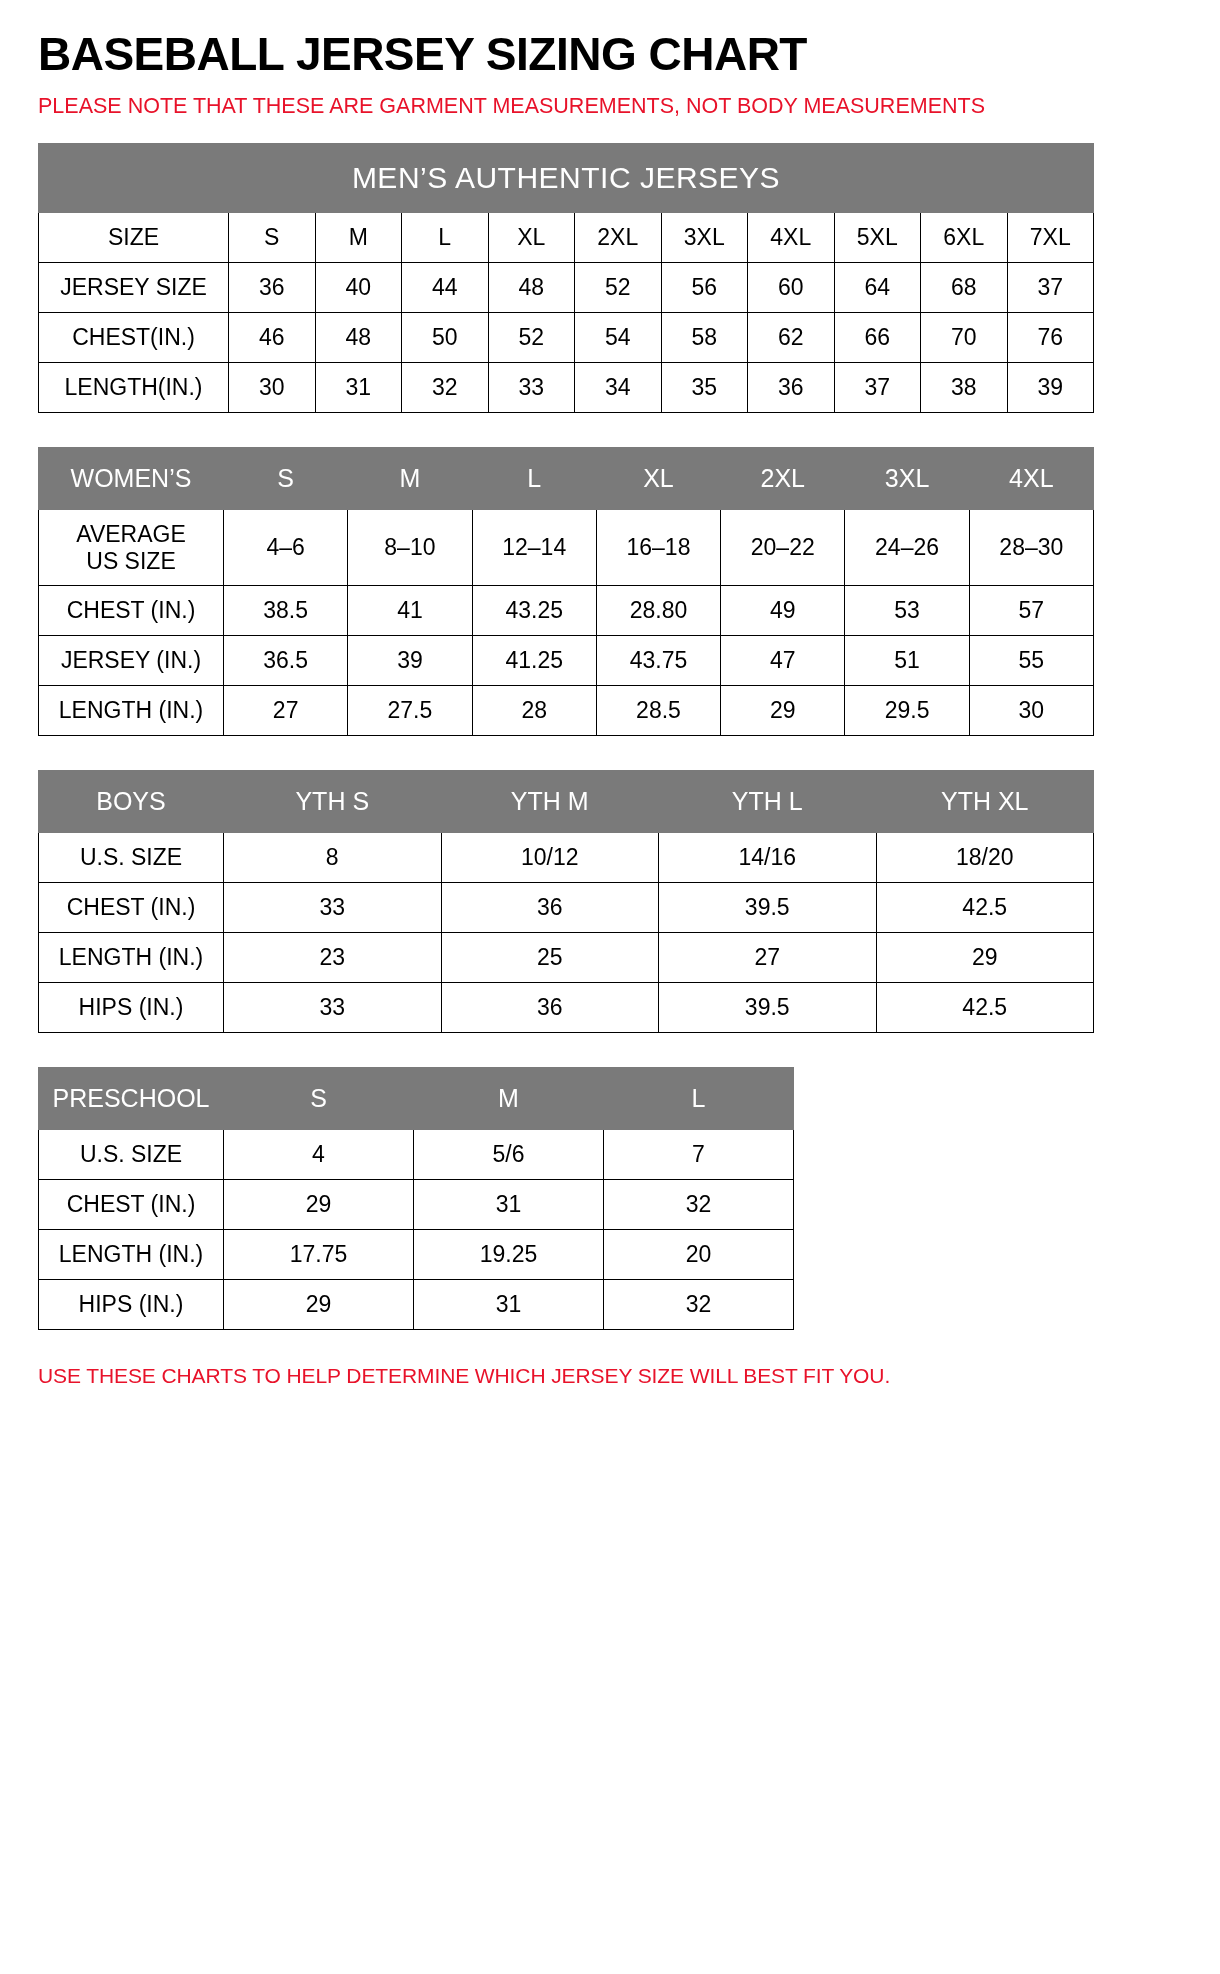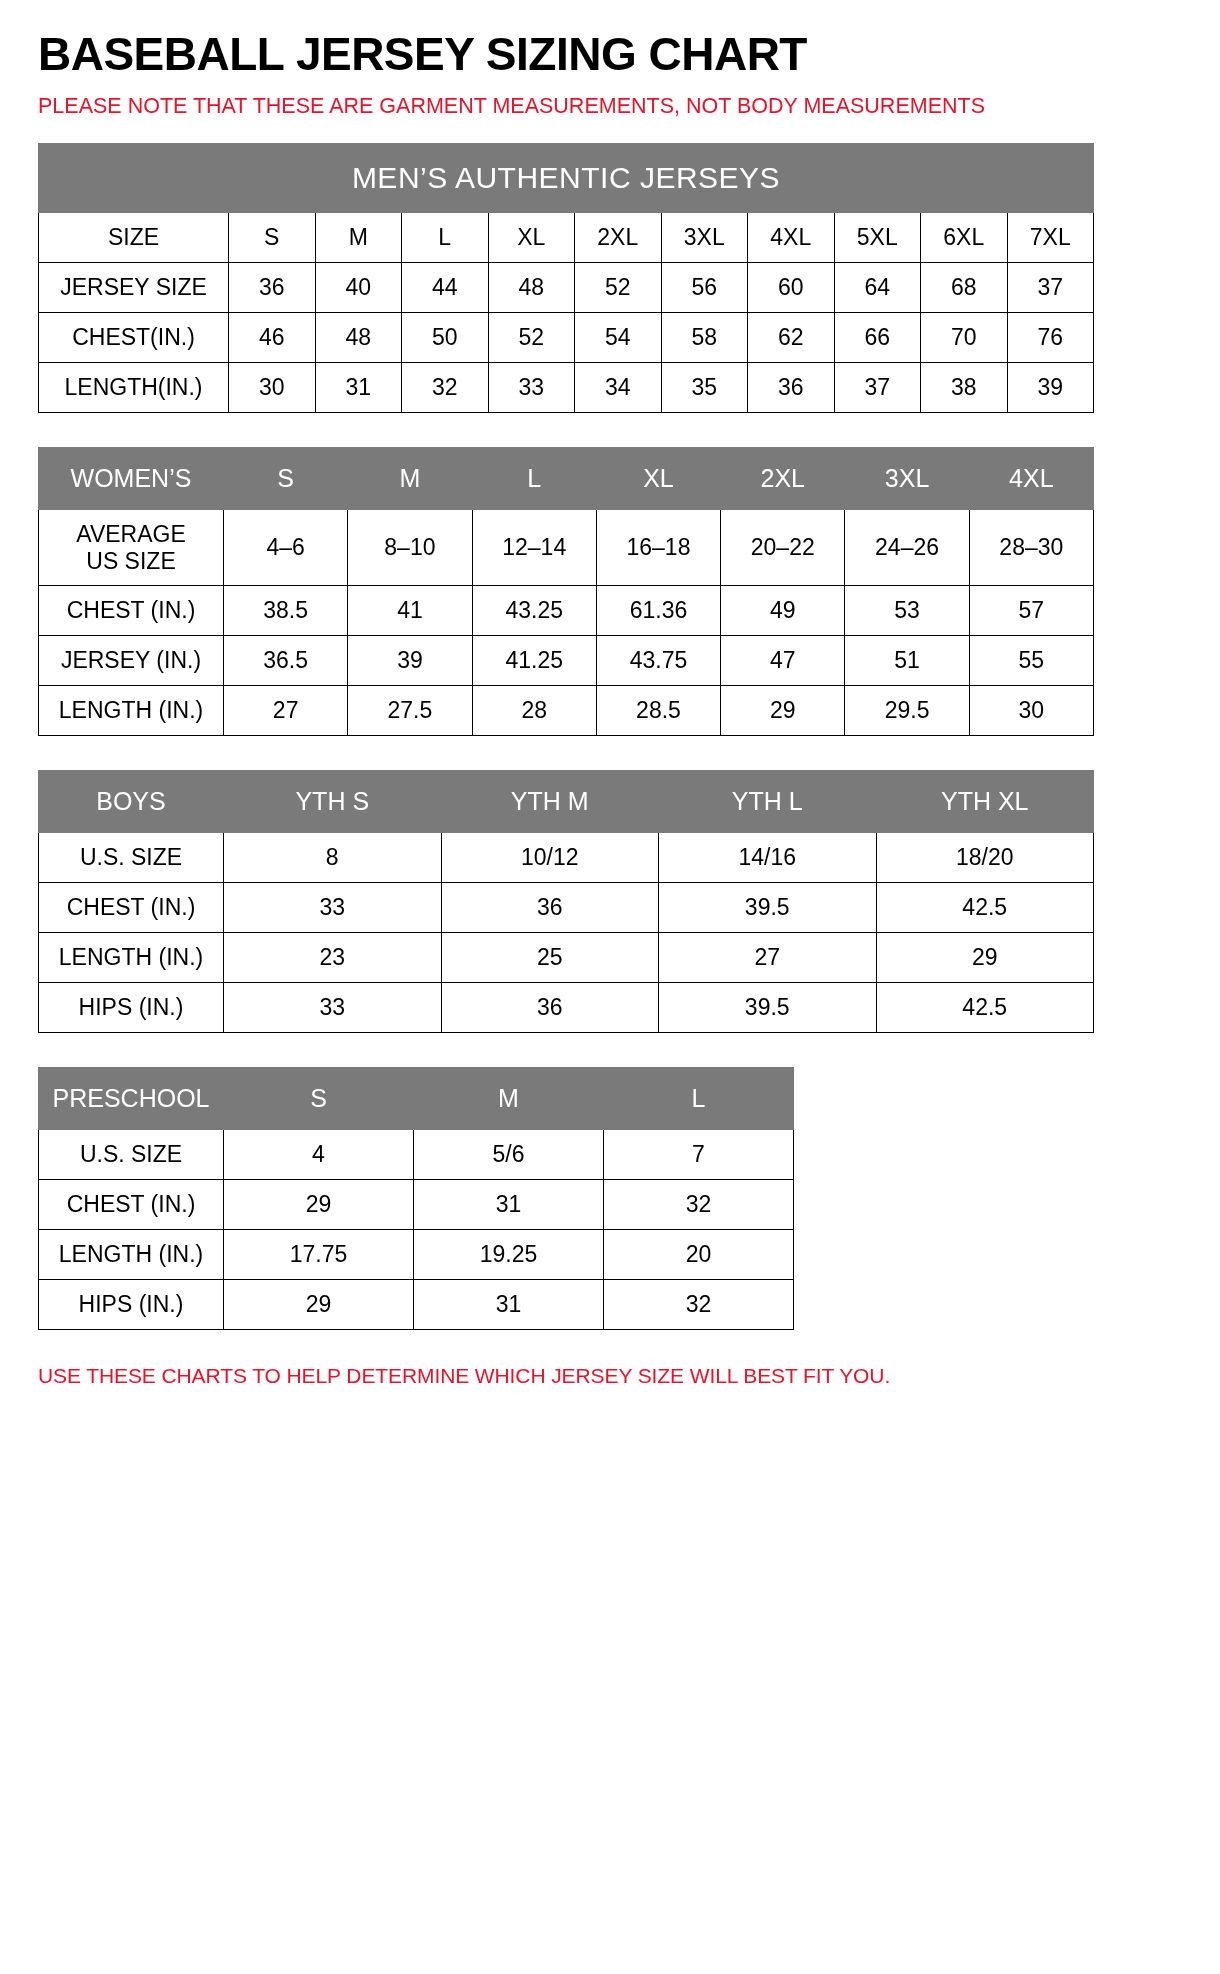--- a/index.html
+++ b/index.html
@@ -211,21 +211,21 @@
           <td>16–18</td>
           <td>20–22</td>
           <td>24–26</td>
           <td>28–30</td>
         </tr>
         <tr>
           <td class="rowlabel">CHEST (IN.)</td>
           <td>38.5</td>
           <td>41</td>
           <td>43.25</td>
-          <td>61.36</td>
+          <td>28.80</td>
           <td>49</td>
           <td>53</td>
           <td>57</td>
         </tr>
         <tr>
           <td class="rowlabel">JERSEY (IN.)</td>
           <td>36.5</td>
           <td>39</td>
           <td>41.25</td>
           <td>43.75</td>

